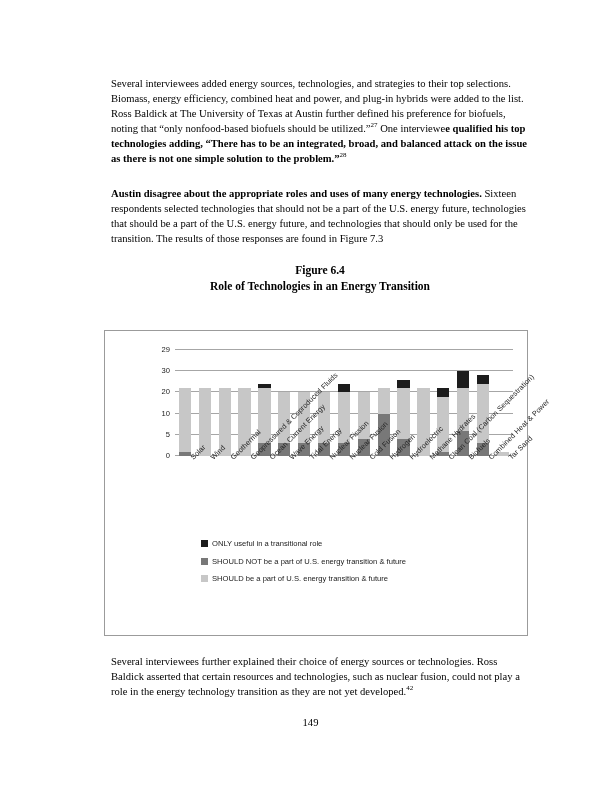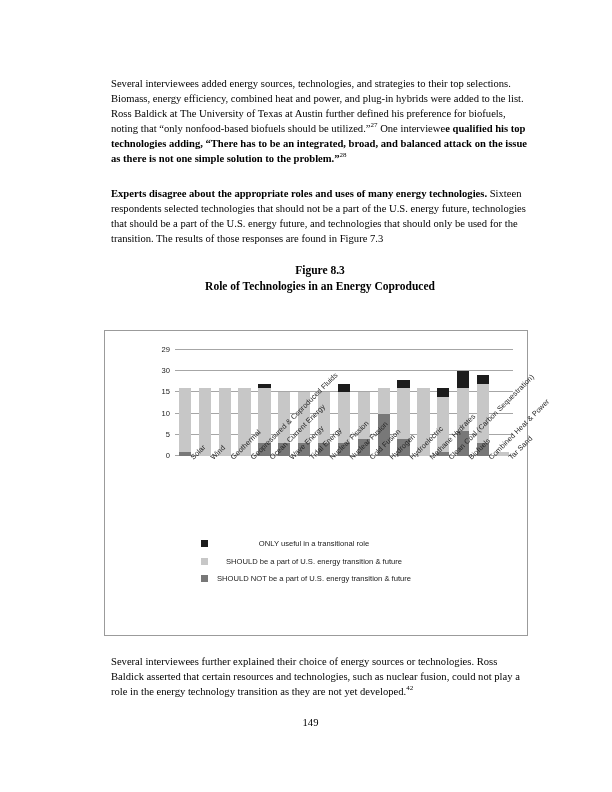--- a/index.html
+++ b/index.html
@@ -136,55 +136,55 @@
     display:flex;
     align-items:flex-start;
     margin-bottom:7px;
   }
   .leg-swatch{
     width:7px;height:7px;
     margin-right:4px;
     margin-top:1px;
     flex:0 0 auto;
   }
-  .leg-text{flex:1 1 auto;text-align:center;}
+  .leg-text{flex:1 1 auto;}
 </style>
 </head>
 <body>
 
 <div class="page">
 
   <div class="body-text p1">
     <span>Several interviewees added energy sources, technologies, and strategies to their top selections.  Biomass, energy efficiency, combined heat and power, and plug-in hybrids were added to the list.  Ross Baldick at The University of Texas at Austin further defined his preference for biofuels, noting that “only nonfood-based biofuels should be utilized.”</span><sup>27</sup><span>  One interviewe</span><span class="b">e qualified his top technologies adding, “There has to be an integrated, broad, and balanced attack on the issue as there is not one simple solution to the problem.”</span><sup>28</sup>
   </div>
 
   <div class="body-text p2">
-    <span class="b">Experts disagree about the appropriate roles and uses of many energy technologies.</span><span> Sixteen respondents selected technologies that should not be a part of the U.S. energy future, technologies that should be a part of the U.S. energy future, and technologies that should only be used for the transition. The results of those responses are found in Figure 7.3</span>
+    <span class="b">Austin disagree about the appropriate roles and uses of many energy technologies.</span><span> Sixteen respondents selected technologies that should not be a part of the U.S. energy future, technologies that should be a part of the U.S. energy future, and technologies that should only be used for the transition. The results of those responses are found in Figure 7.3</span>
   </div>
 
   <div class="fig-title">
-    <div>Figure 8.3</div>
-    <div>Role of Technologies in an Energy Coproduced</div>
+    <div>Figure 6.4</div>
+    <div>Role of Technologies in an Energy Transition</div>
   </div>
 
   <div class="chart-frame">
     <div class="plot">
       <div class="axis-base"></div>
       <div id="gridlines">
           <div class="gridline" style="bottom: 0px;">
             <span class="ytick">0</span>
           </div>
           <div class="gridline" style="bottom: 21.2px;">
             <span class="ytick">5</span>
           </div>
           <div class="gridline" style="bottom: 42.4px;">
             <span class="ytick">10</span>
           </div>
           <div class="gridline" style="bottom: 63.6px;">
-            <span class="ytick">15</span>
+            <span class="ytick">20</span>
           </div>
           <div class="gridline" style="bottom: 84.8px;">
             <span class="ytick">30</span>
           </div>
           <div class="gridline" style="bottom: 106px;">
             <span class="ytick">29</span>
           </div>
         </div>
       <div class="bars" id="bars">
           <div class="barcol">
@@ -310,27 +310,27 @@
         <div class="xlab" style="left: 286.294px;">Biofuels</div>
         <div class="xlab" style="left: 306.176px;">Combined Heat &amp; Power</div>
         <div class="xlab" style="left: 326.059px;">Tar Sand</div>
       </div>
     <div class="legend" id="legend">
         <div class="leg-row">
           <span class="leg-swatch" style="background: rgb(28, 28, 28);"></span>
           <span class="leg-text">ONLY useful in a transitional role</span>
         </div>
         <div class="leg-row">
+          <span class="leg-swatch" style="background: rgb(120, 120, 120);"></span>
+          <span class="leg-text">SHOULD NOT be a part of U.S. energy transition &amp; future</span>
+        </div>
+        <div class="leg-row">
           <span class="leg-swatch" style="background: rgb(199, 199, 199);"></span>
           <span class="leg-text">SHOULD be a part of U.S. energy transition &amp; future</span>
         </div>
-        <div class="leg-row">
-          <span class="leg-swatch" style="background: rgb(120, 120, 120);"></span>
-          <span class="leg-text">SHOULD NOT be a part of U.S. energy transition &amp; future</span>
-        </div>
       </div>
   </div>
 
   <div class="body-text p3">
     <span>Several interviewees further explained their choice of energy sources or technologies. Ross Baldick asserted that certain resources and technologies, such as nuclear fusion, could not play a role in the energy technology transition as they are not yet developed.</span><sup>42</sup>
   </div>
 
   <div class="page-num">149</div>
 
 </div>

